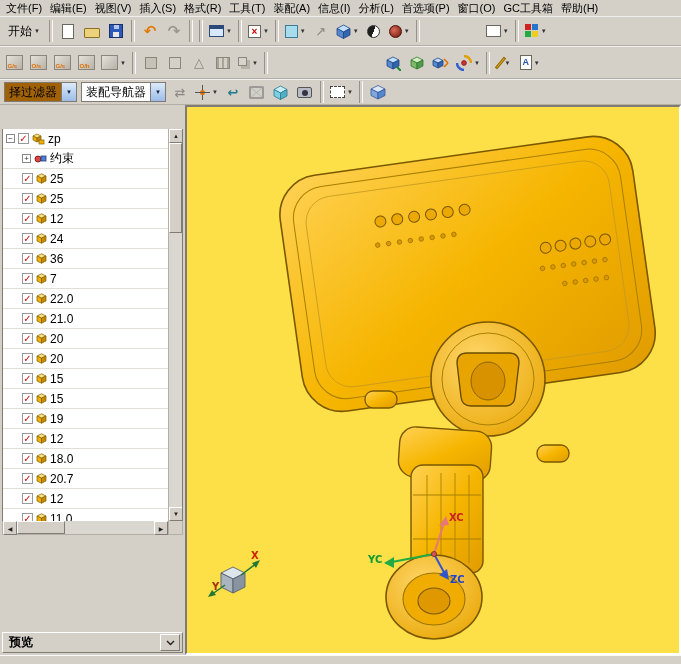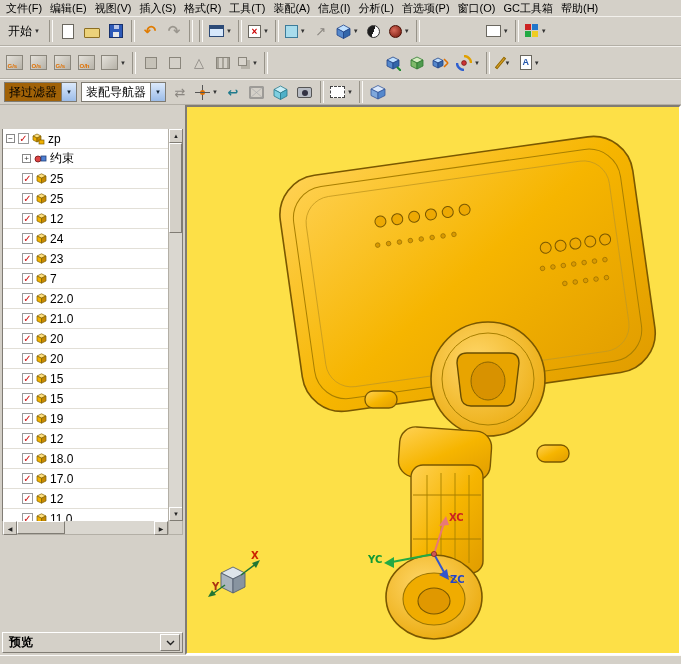--- a/index.html
+++ b/index.html
@@ -409,21 +409,21 @@
               </div>
 
               <div class="trow">
                 <span class="indent1"></span>
                 <span class="cb">✓</span>
                 <svg width="11" height="11" viewBox="0 0 11 11">
                   <polygon points="5.5,0.8 10,3 5.5,5.2 1,3" fill="#ffe080" stroke="#806000" stroke-width="0.7"></polygon>
                   <polygon points="1,3 5.5,5.2 5.5,10.2 1,8" fill="#f0b000" stroke="#806000" stroke-width="0.7"></polygon>
                   <polygon points="10,3 5.5,5.2 5.5,10.2 10,8" fill="#c88a00" stroke="#806000" stroke-width="0.7"></polygon>
                 </svg>
-                <span>23</span>
+                <span>36</span>
               </div>
 
               <div class="trow">
                 <span class="indent1"></span>
                 <span class="cb">✓</span>
                 <svg width="11" height="11" viewBox="0 0 11 11">
                   <polygon points="5.5,0.8 10,3 5.5,5.2 1,3" fill="#ffe080" stroke="#806000" stroke-width="0.7"></polygon>
                   <polygon points="1,3 5.5,5.2 5.5,10.2 1,8" fill="#f0b000" stroke="#806000" stroke-width="0.7"></polygon>
                   <polygon points="10,3 5.5,5.2 5.5,10.2 10,8" fill="#c88a00" stroke="#806000" stroke-width="0.7"></polygon>
                 </svg>
@@ -530,21 +530,21 @@
               </div>
 
               <div class="trow">
                 <span class="indent1"></span>
                 <span class="cb">✓</span>
                 <svg width="11" height="11" viewBox="0 0 11 11">
                   <polygon points="5.5,0.8 10,3 5.5,5.2 1,3" fill="#ffe080" stroke="#806000" stroke-width="0.7"></polygon>
                   <polygon points="1,3 5.5,5.2 5.5,10.2 1,8" fill="#f0b000" stroke="#806000" stroke-width="0.7"></polygon>
                   <polygon points="10,3 5.5,5.2 5.5,10.2 10,8" fill="#c88a00" stroke="#806000" stroke-width="0.7"></polygon>
                 </svg>
-                <span>17.0</span>
+                <span>20.7</span>
               </div>
 
               <div class="trow">
                 <span class="indent1"></span>
                 <span class="cb">✓</span>
                 <svg width="11" height="11" viewBox="0 0 11 11">
                   <polygon points="5.5,0.8 10,3 5.5,5.2 1,3" fill="#ffe080" stroke="#806000" stroke-width="0.7"></polygon>
                   <polygon points="1,3 5.5,5.2 5.5,10.2 1,8" fill="#f0b000" stroke="#806000" stroke-width="0.7"></polygon>
                   <polygon points="10,3 5.5,5.2 5.5,10.2 10,8" fill="#c88a00" stroke="#806000" stroke-width="0.7"></polygon>
                 </svg>

